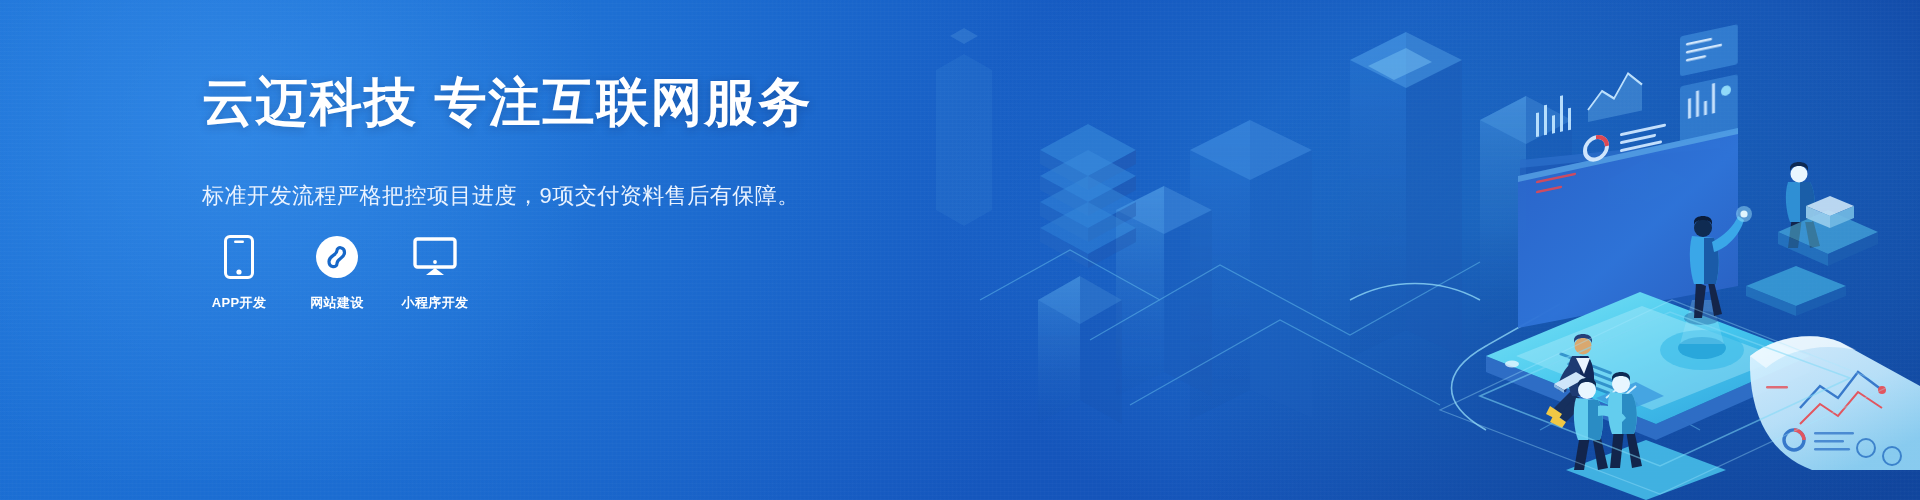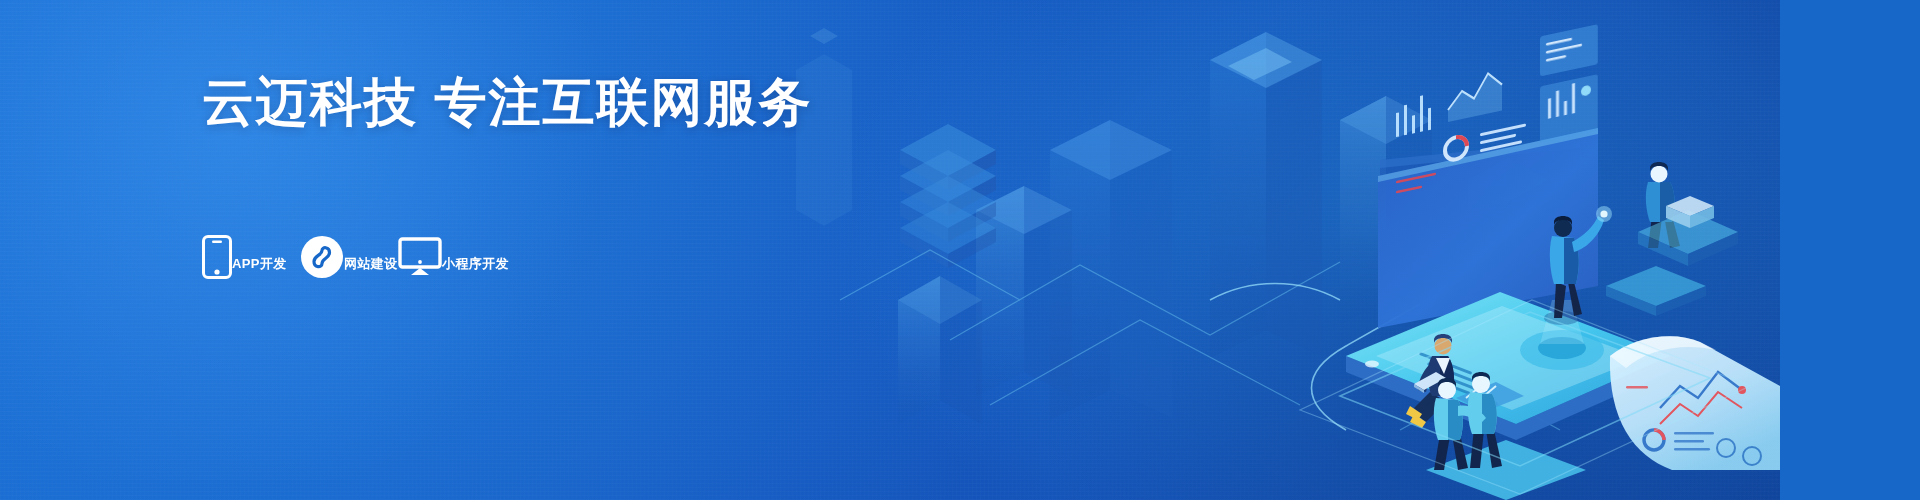--- a/index.html
+++ b/index.html
@@ -5,21 +5,21 @@
 <style>
   * { margin:0; padding:0; box-sizing:border-box; }
   html,body { width:1920px; height:500px; overflow:hidden; }
   body {
     font-family:"Liberation Sans","DejaVu Sans",sans-serif;
     background:#1667c8;
   }
 
   .banner{
     position:relative;
-    width:1780px; height:500px;
+    width:1920px; height:500px;
     overflow:hidden;
     background:
       radial-gradient(ellipse 900px 600px at 78% 45%, rgba(36,130,220,.75) 0%, rgba(22,100,200,0) 62%),
       radial-gradient(ellipse 1200px 900px at 18% 30%, rgba(42,132,226,.55) 0%, rgba(20,92,190,0) 65%),
       linear-gradient(118deg,#1a6ed4 0%,#1765cc 28%,#1558bf 52%,#1450b4 72%,#11479f 100%);
   }
 
   
   .mesh{
     position:absolute; inset:0;
@@ -60,21 +60,21 @@
   .subline.l1{ top:147px; }
   .subline.l2{ top:185px; }
 
   
   .features{
     position:absolute; top:234px; left:0;
     display:flex; align-items:flex-start;
   }
   .feature{
     width:74px;
-    display:flex; align-items:center;
+    display:flex; flex-direction:column; align-items:center;
     margin-right:24px;
   }
   .feature .ico{
     height:46px; width:46px;
     display:flex; align-items:center; justify-content:center;
     margin-bottom:14px;
   }
   .feature .ico svg{ display:block; }
   .feature .lbl{
     font-size:13px; color:#ffffff; font-weight:bold;
@@ -409,20 +409,21 @@
         <polygon points="520,410 740,494 970,386 752,300"></polygon>
       </g>
     </svg>
   </div>
 
   <div class="content">
 
     <h1 class="headline">云迈科技 专注互联网服务</h1>
 
 
+    <p class="subline l2">标准开发流程严格把控项目进度，9项交付资料售后有保障。</p>
 
     <div class="features">
 
       <div class="feature">
         <span class="ico">
           <svg width="30" height="44" viewBox="0 0 30 44">
             <rect x="1.5" y="1.5" width="27" height="41" rx="4.5" fill="none" stroke="#ffffff" stroke-width="3"></rect>
             <rect x="10" y="5.5" width="10" height="2.6" rx="1.3" fill="#ffffff"></rect>
             <circle cx="15" cy="37" r="2.6" fill="#ffffff"></circle>
           </svg>

